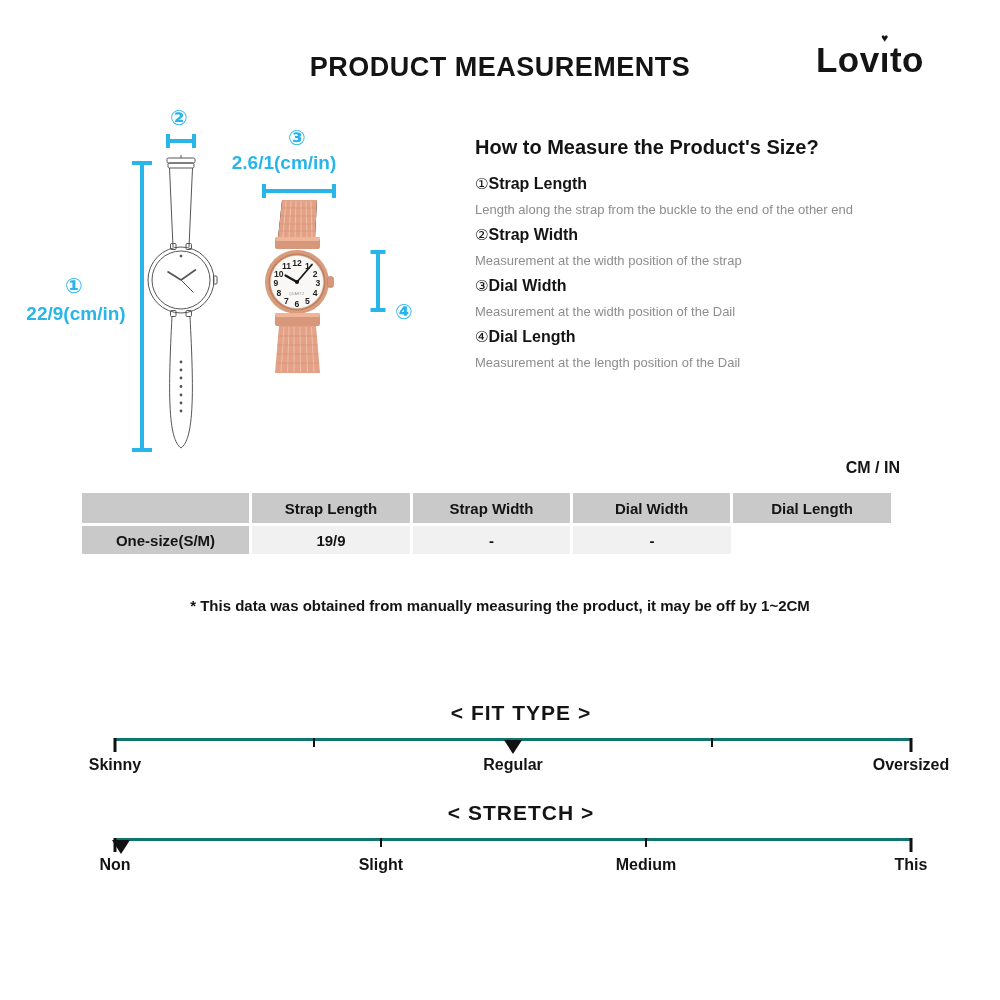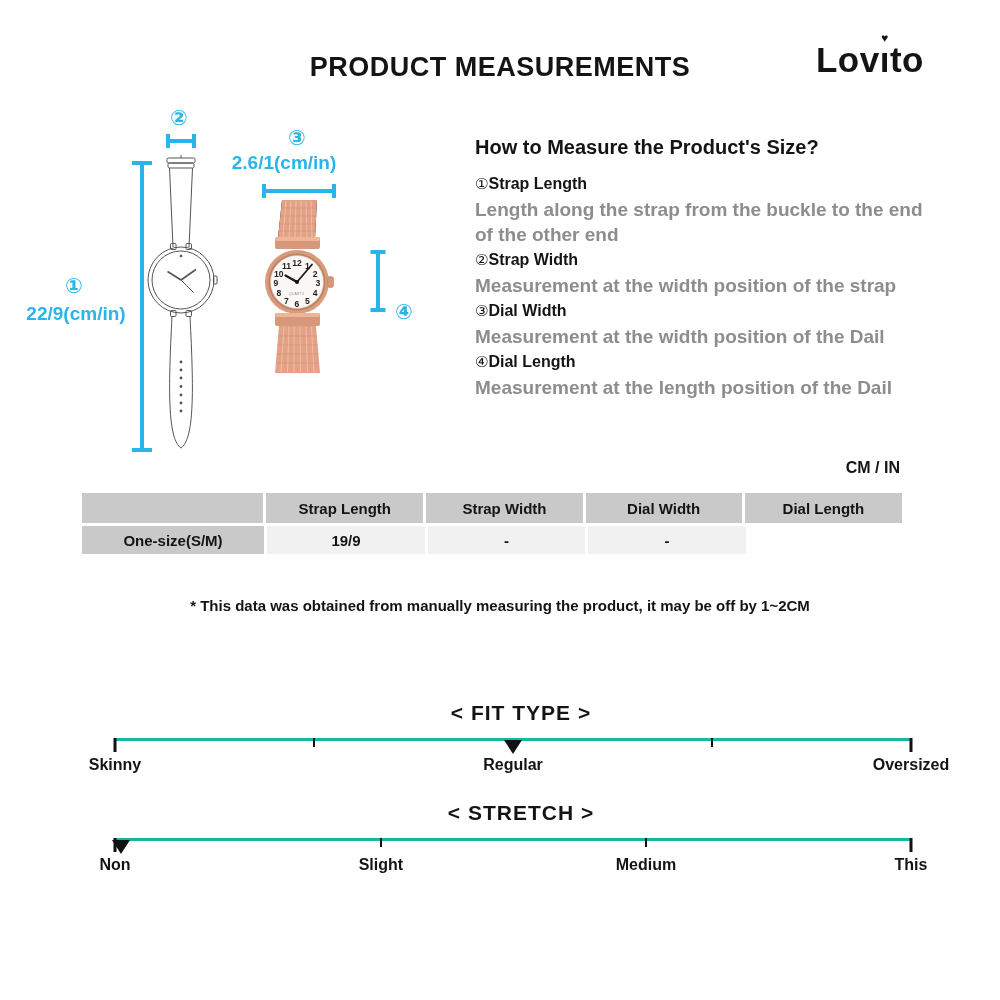--- a/index.html
+++ b/index.html
@@ -33,40 +33,40 @@
   .cap20::before,.cap20::after{width:20px;}
   .cap15::before,.cap15::after{width:15px;}
   .sketch{position:absolute;left:144px;top:60px;}
   .photo{position:absolute;left:262px;top:105px;}
 
   
   .guide{position:absolute;left:475px;top:136px;width:462px;}
   .guide h2{margin:0 0 12px 0;font-size:20px;font-weight:700;}
   .g-label{font-size:16px;font-weight:700;line-height:25px;}
   .g-num{font-family:"DejaVu Sans",sans-serif;font-size:15px;font-weight:400;}
-  .g-desc{font-size:19px;line-height:25px;color:var(--muted);font-weight:700;}
+  .g-desc{font-size:13px;line-height:25px;color:var(--muted);font-weight:400;}
 
   
   .units{position:absolute;top:459px;right:100px;font-size:16px;font-weight:700;text-align:center;}
   .size-table{position:absolute;left:82px;top:493px;width:820px;display:flex;
               flex-direction:column;gap:3px;font-size:15px;}
   .t-row{display:flex;gap:3px;}
   .t-cell{display:flex;align-items:center;justify-content:center;font-weight:700;}
   .t-row.head .t-cell{height:30px;background:var(--th-bg);}
   .t-row.body .t-cell{height:28px;background:var(--td-bg);}
   .t-row.body .t-cell.rowlabel{background:var(--th-bg);}
-  .c0{width:182px;} .c1{width:158px;} .c2{width:157px;} .c3{width:157px;} .c4{width:158px;}
+  .c0{width:167px;} .c1{width:158px;} .c2{width:157px;} .c3{width:157px;} .c4{width:158px;}
 
   .footnote{position:absolute;top:597px;left:0;width:100%;text-align:center;
             font-size:15px;font-weight:700;}
 
   
   .scale{position:absolute;left:0;width:1000px;margin-left:21px;}
   .scale h3{margin:0;text-align:center;font-size:21px;font-weight:700;letter-spacing:1px;}
-  .track{position:relative;margin-left:94px;margin-top:13px;width:796px;height:3px;background:#14b8a6;}
+  .track{position:relative;margin-left:94px;margin-top:13px;width:796px;height:3px;background:#0f766e;}
   .tick{position:absolute;top:0;background:#111;transform:translateX(-50%);}
   .tick.end{width:3px;height:14px;}
   .tick.mid{width:2px;height:9px;}
   .marker{position:absolute;top:2px;width:0;height:0;transform:translateX(-50%);
           border-left:9px solid transparent;border-right:9px solid transparent;
           border-top:14px solid #111;}
   .scale-label{position:absolute;top:18px;transform:translateX(-50%);
                white-space:nowrap;font-size:16px;font-weight:700;}
   .scale-fit{top:701px;} .scale-stretch{top:801px;}
 

